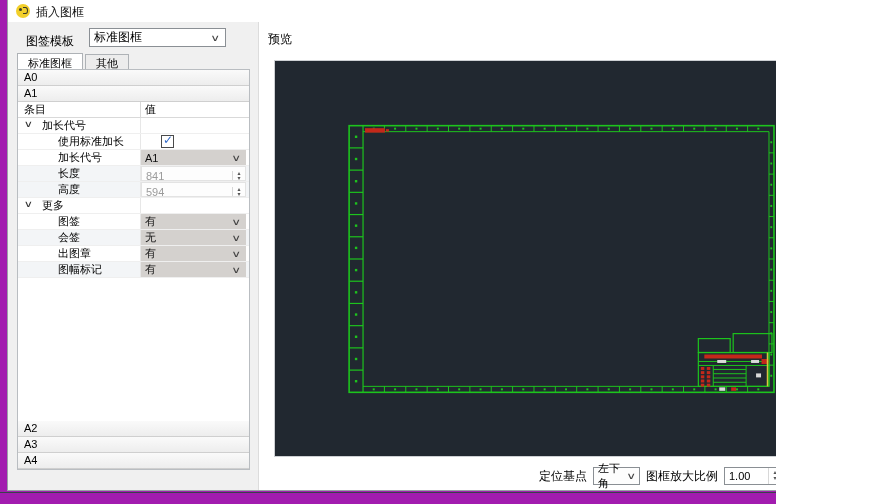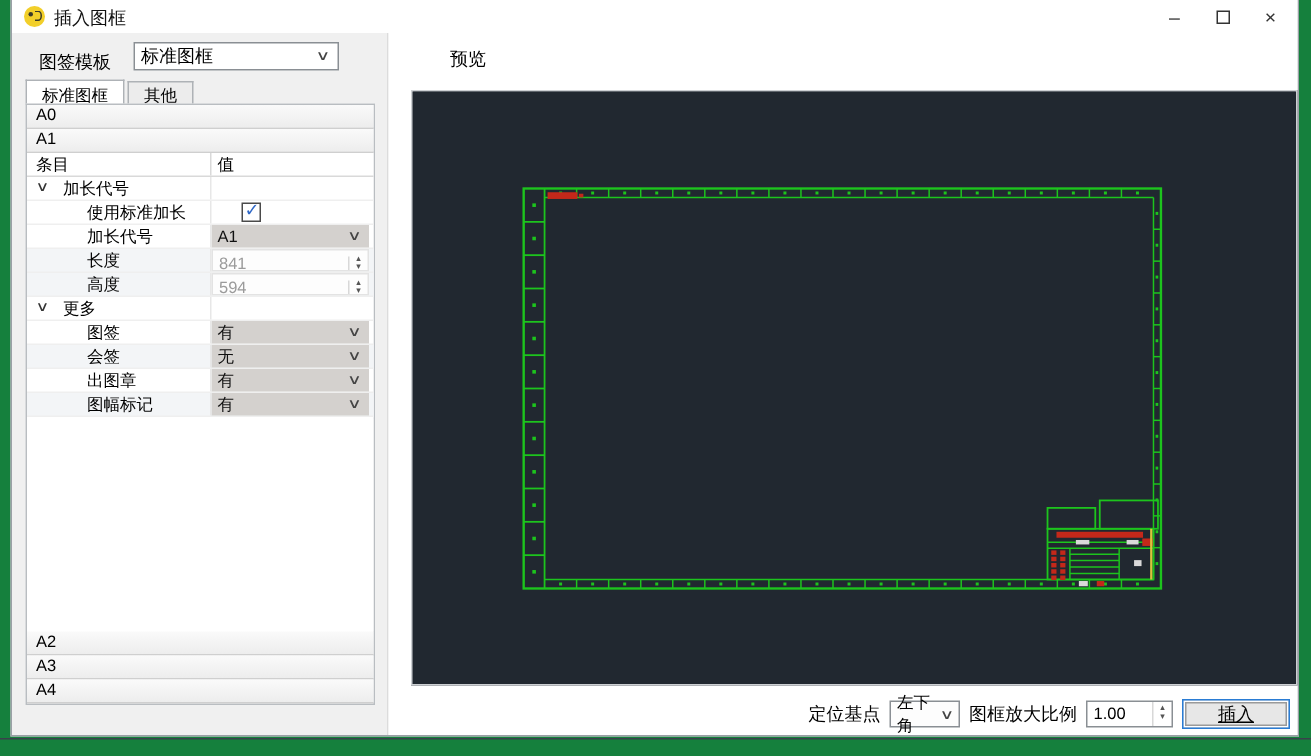--- a/index.html
+++ b/index.html
@@ -1,18 +1,18 @@
 <!DOCTYPE html>
 <html><head>
 <meta charset="utf-8">
 <style>
   * { margin:0; padding:0; box-sizing:border-box; }
   html,body { width:874px; height:504px; }
   body { font-family:"Liberation Sans","DejaVu Sans",sans-serif; font-size:12px; color:#000; }
-  .stage { position:relative; width:874px; height:504px; background:#15803d; overflow:hidden; }
+  .stage { position:relative; width:776px; height:504px; background:#a21caf; overflow:hidden; }
   .stage::after { content:""; position:absolute; left:0; right:0; top:492px; height:1px; background:#39414b; }
 
   
   .dialog { position:absolute; left:7px; top:0; width:859px; height:491px; background:#f0f0f0; border:1px solid #9aa0a6; border-top:none; }
   .titlebar { position:absolute; left:0; top:0; right:0; height:22px; background:#ffffff; }
   .app-icon { position:absolute; left:8px; top:4px; width:14px; height:14px; border-radius:50%; background:#f2cf2a; }
   .app-icon i { position:absolute; left:3px; top:4px; width:3px; height:3px; background:#3a3a2a; border-radius:50%; }
   .app-icon b { position:absolute; right:2px; top:3px; width:5px; height:7px; border:1.5px solid #3a3a2a; border-left:none; border-radius:0 70% 70% 0; }
   .title-text { position:absolute; left:28px; top:4px; font-size:12px; color:#111; }
   .win-btns { position:absolute; right:2px; top:0; height:22px; display:flex; }
@@ -51,21 +51,21 @@
   .pg-check.checked .mark { display:block; }
   .pg-dd { position:absolute; inset:0; background:#d4d1ce; display:flex; align-items:center; padding:0 4px; }
   .pg-dd .cv { flex:1; font-size:11px; color:#111; }
   .pg-spin { position:absolute; inset:0; background:#fdfdfd; border:1px solid #e3e3e3; display:flex; align-items:center; padding:4px 0 0 4px; }
   .pg-spin .cv { flex:1; color:#9b9b9b; }
   .spin-btns { width:13px; height:100%; border-left:1px solid #d8d8d8; display:flex; flex-direction:column; align-items:center; justify-content:center; line-height:5px; font-size:6px; color:#555; font-style:normal; }
   .spin-btns i { font-style:normal; height:6px; }
 
   
   .right-panel { position:absolute; left:251px; top:22px; right:0; bottom:0; background:#fff; }
-  .preview-label { position:absolute; left:9px; top:9px;margin-left:32px; }
+  .preview-label { position:absolute; left:9px; top:9px; }
   .preview-panel { position:absolute; left:15px; top:38px; width:591px; height:397px; background:#212830; border:1px solid #cdd0d3; }
   .preview-panel svg { display:block; width:100%; height:100%; }
 
   .footer { position:absolute; left:0; right:0; bottom:3px; height:22px; display:flex; align-items:center; justify-content:flex-end; gap:6px; padding-right:5px; }
   .ft-combo { width:47px; height:18px; background:#fdfdfd; border:1px solid #8a8f94; display:flex; align-items:center; padding:0 2px 0 4px; font-size:11px; }
   .ft-combo .cv { flex:1; }
   .ft-spin { width:58px; height:18px; background:#fff; border:1px solid #8a8f94; display:flex; align-items:center; padding-left:4px; font-size:11px; }
   .ft-spin .cv { flex:1; }
   .insert-btn { width:72px; height:20px; background:#e7e7e7; border:1px solid #2a7cd4; box-shadow:inset 0 0 0 1px #fff, inset 0 0 0 2px #9a9a9a; font-size:12px; display:flex; align-items:center; justify-content:center;text-decoration:underline; }
 </style>

